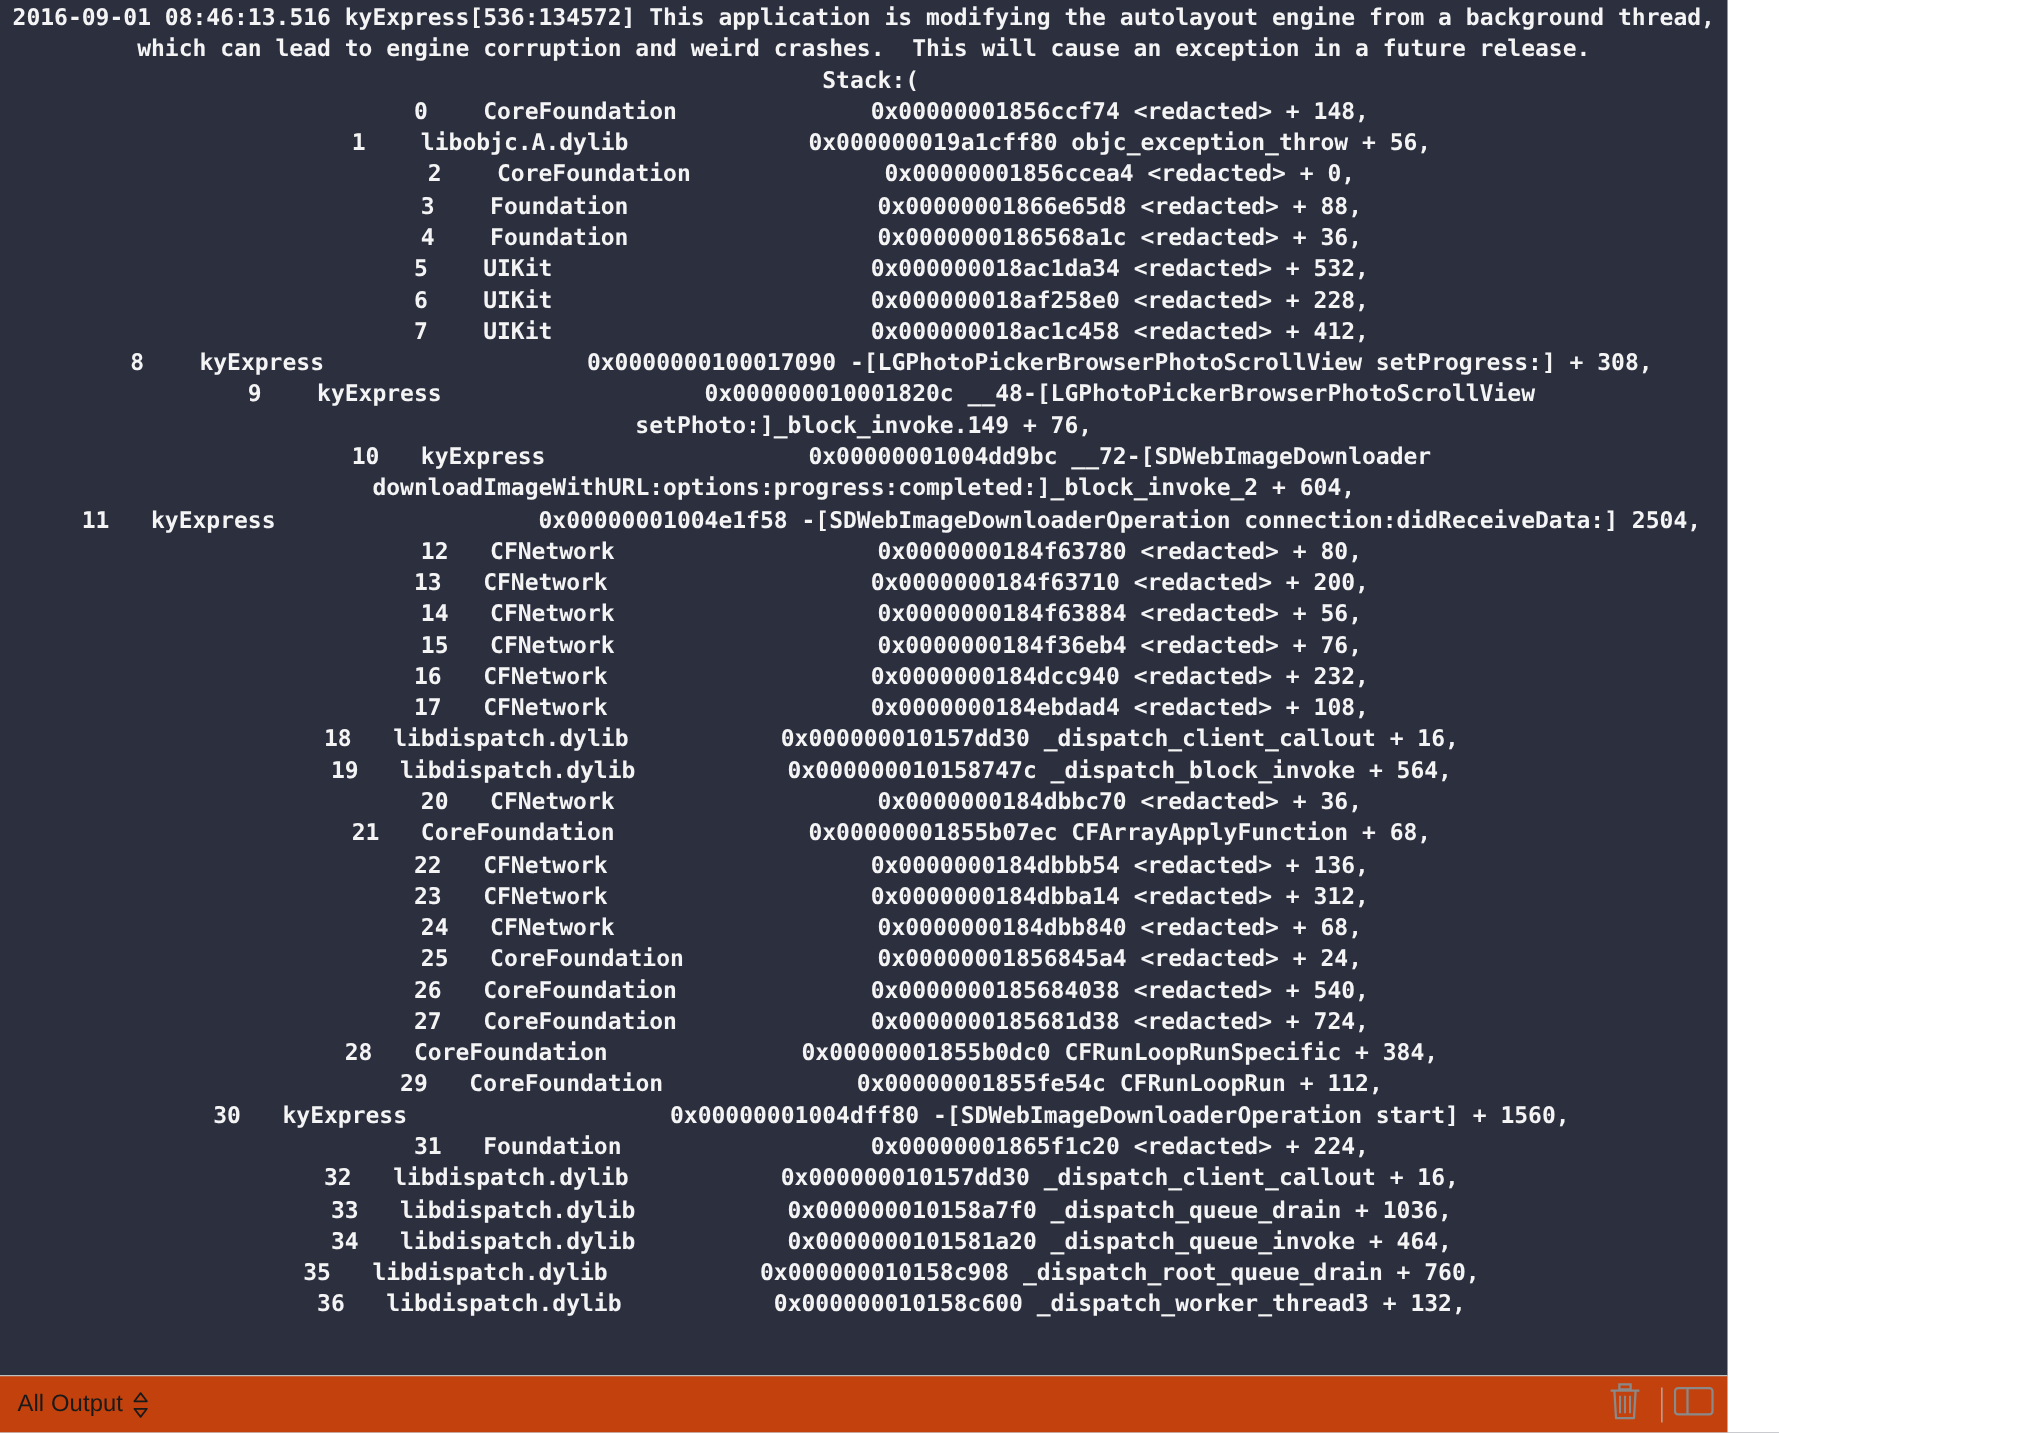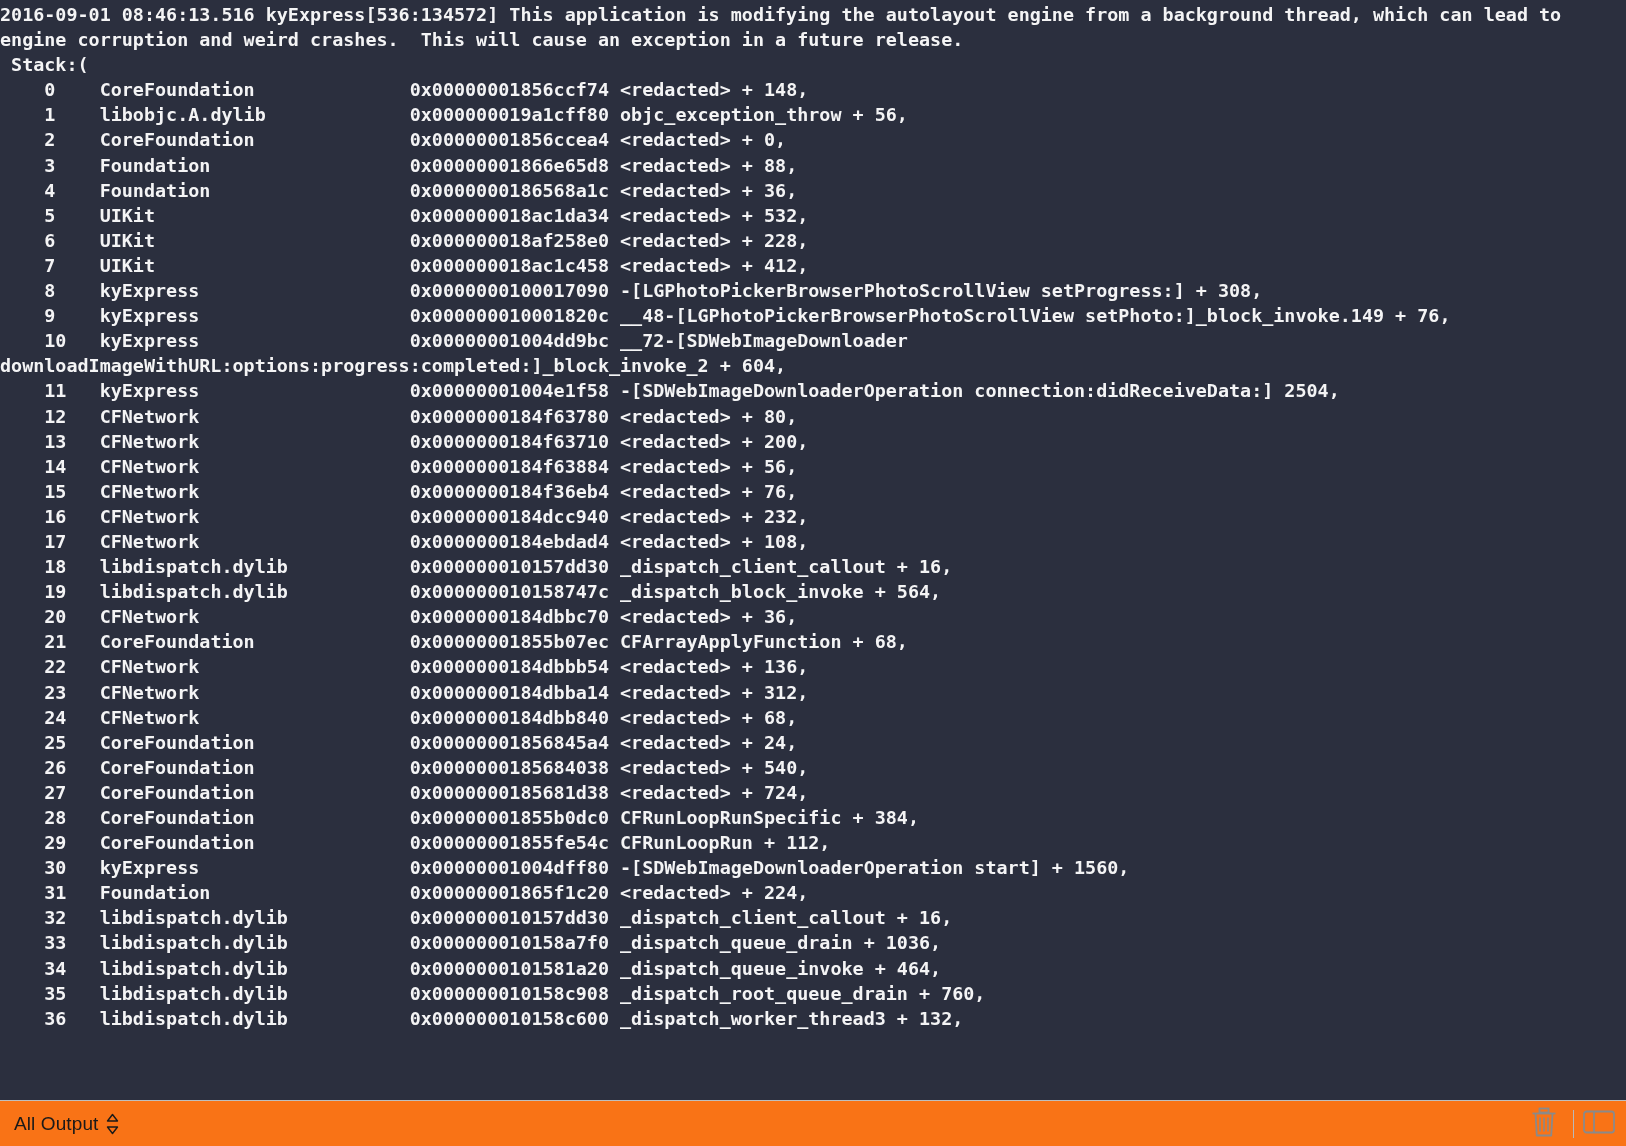--- a/index.html
+++ b/index.html
@@ -8,25 +8,26 @@
     margin: 0; padding: 0;
     width: 1626px; height: 1146px;
     overflow: hidden;
     background: #ffffff;
   }
   body {
     font-family: "Liberation Sans", sans-serif;
   }
 
   #app {
-    width: 1626px;
+    width: 1382px;
     height: 1146px;
     display: flex;
     flex-direction: column;
     position: relative;
+    text-align: center;
   }
 
   
   #console {
     background: #2b2f3e;
     color: #f2f2f2;
     flex: 0 0 1100px;
     height: 1100px;
     overflow: hidden;
     position: relative;
@@ -43,21 +44,21 @@
     word-break: break-word;
     padding: 2px 0 0 0;
     margin: 0;
     color: #f4f4f5;
   }
 
   
   #statusbar {
     flex: 0 0 46px;
     height: 46px;
-    background: #f97316;
+    background: #c2410c;
     border-top: 1px solid #bfbfbf;
     display: flex;
     align-items: center;
     justify-content: space-between;
     padding: 0 10px 0 14px;
     position: relative;
   }
 
   .filter-group {
     display: flex;

